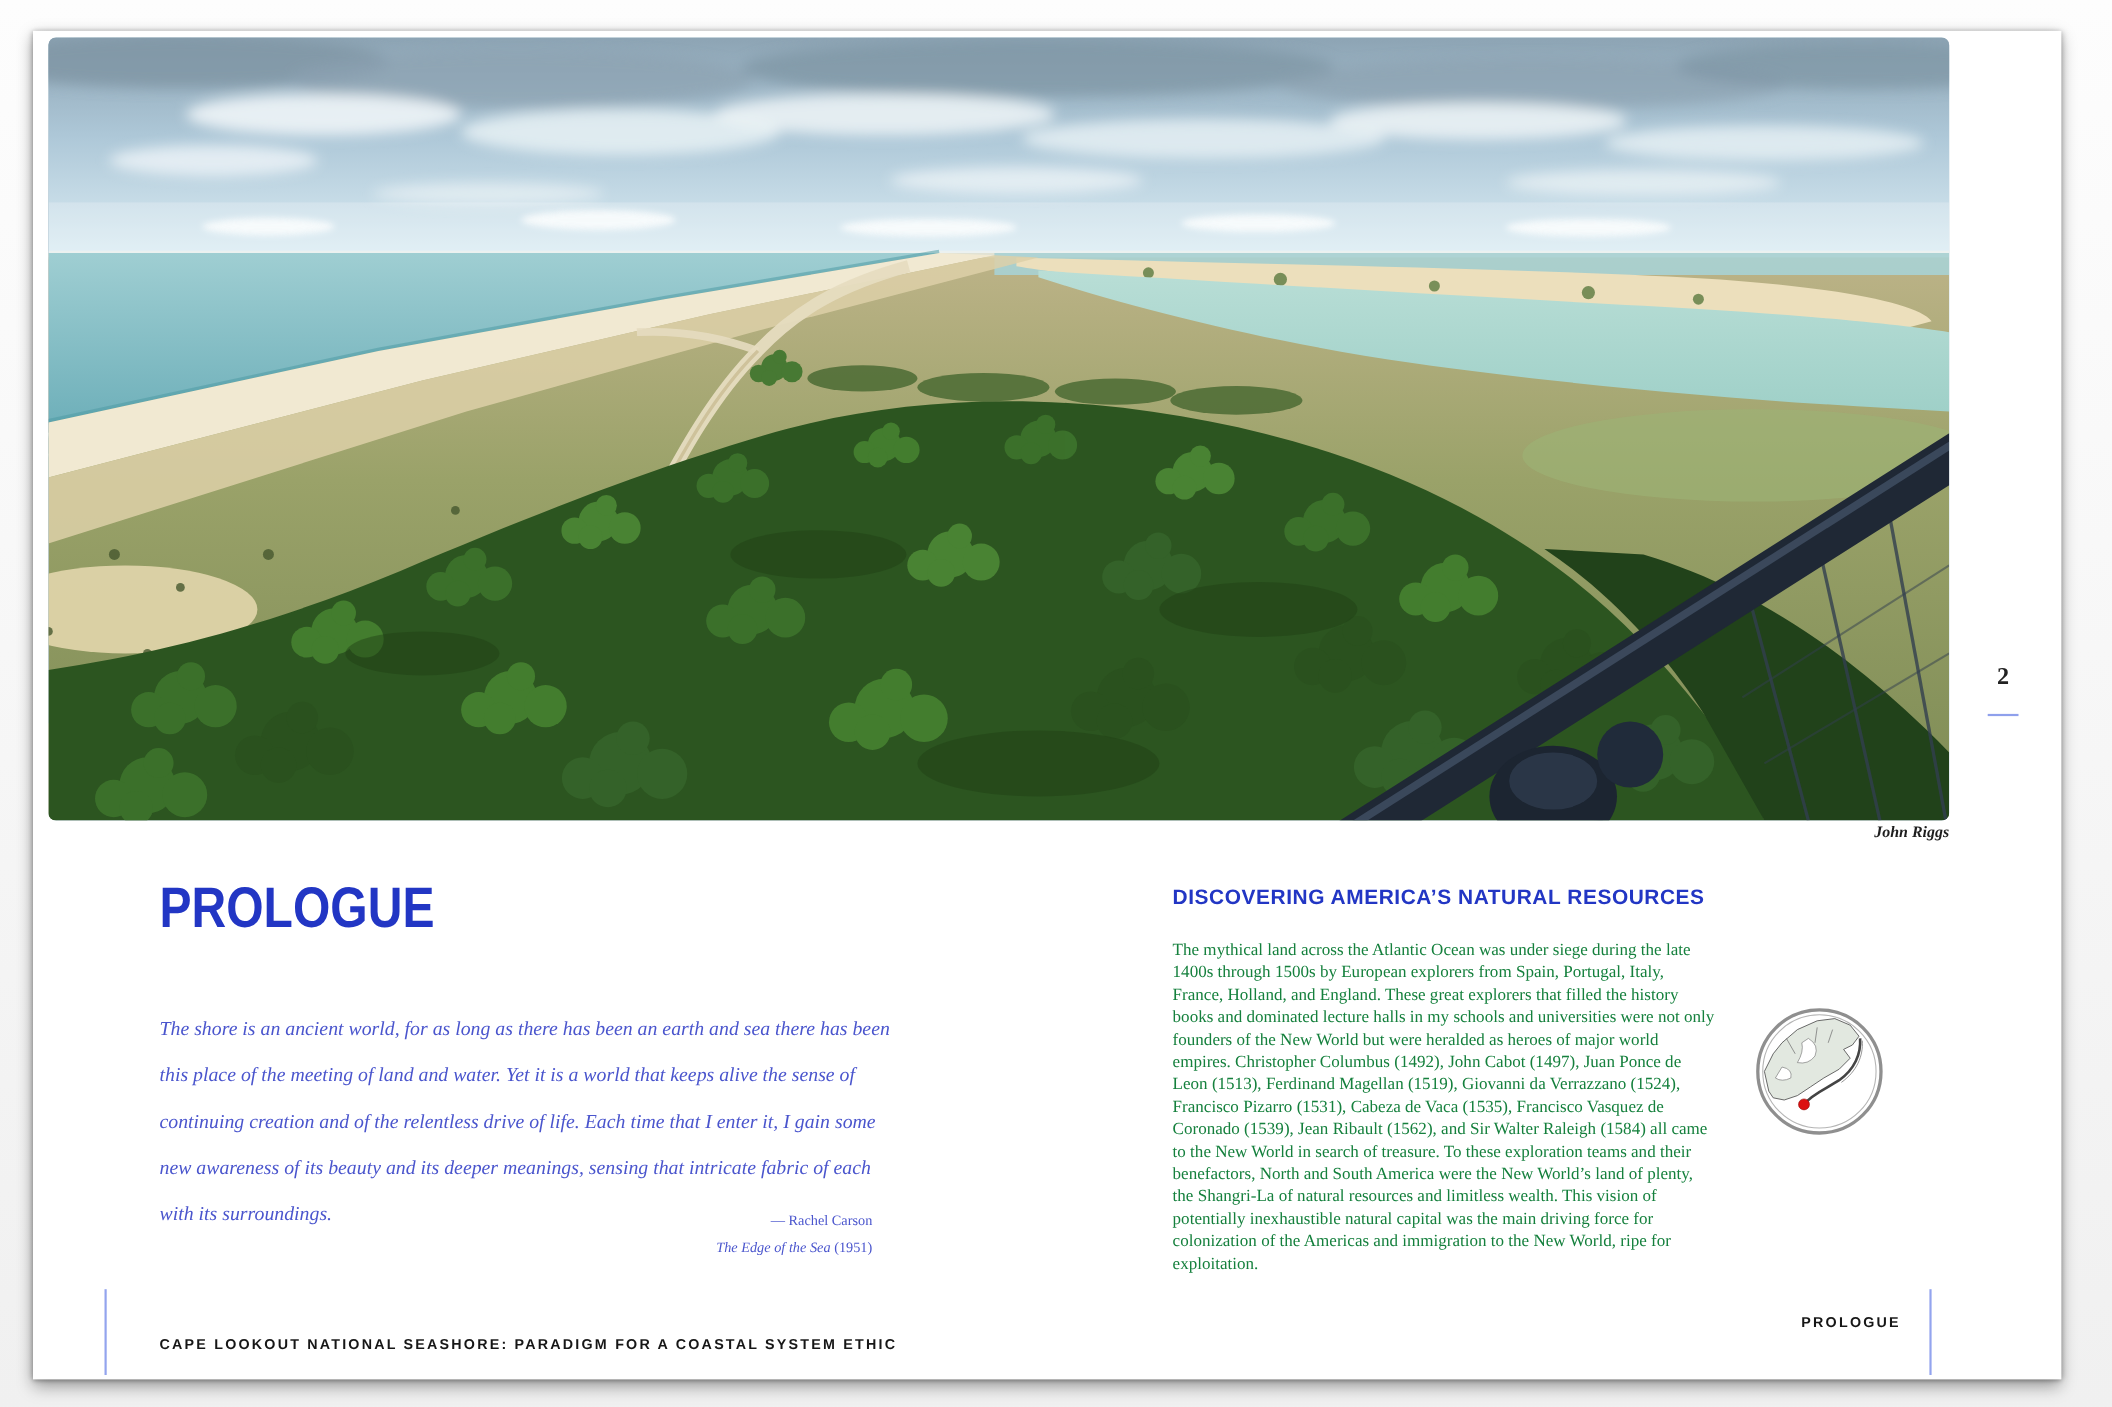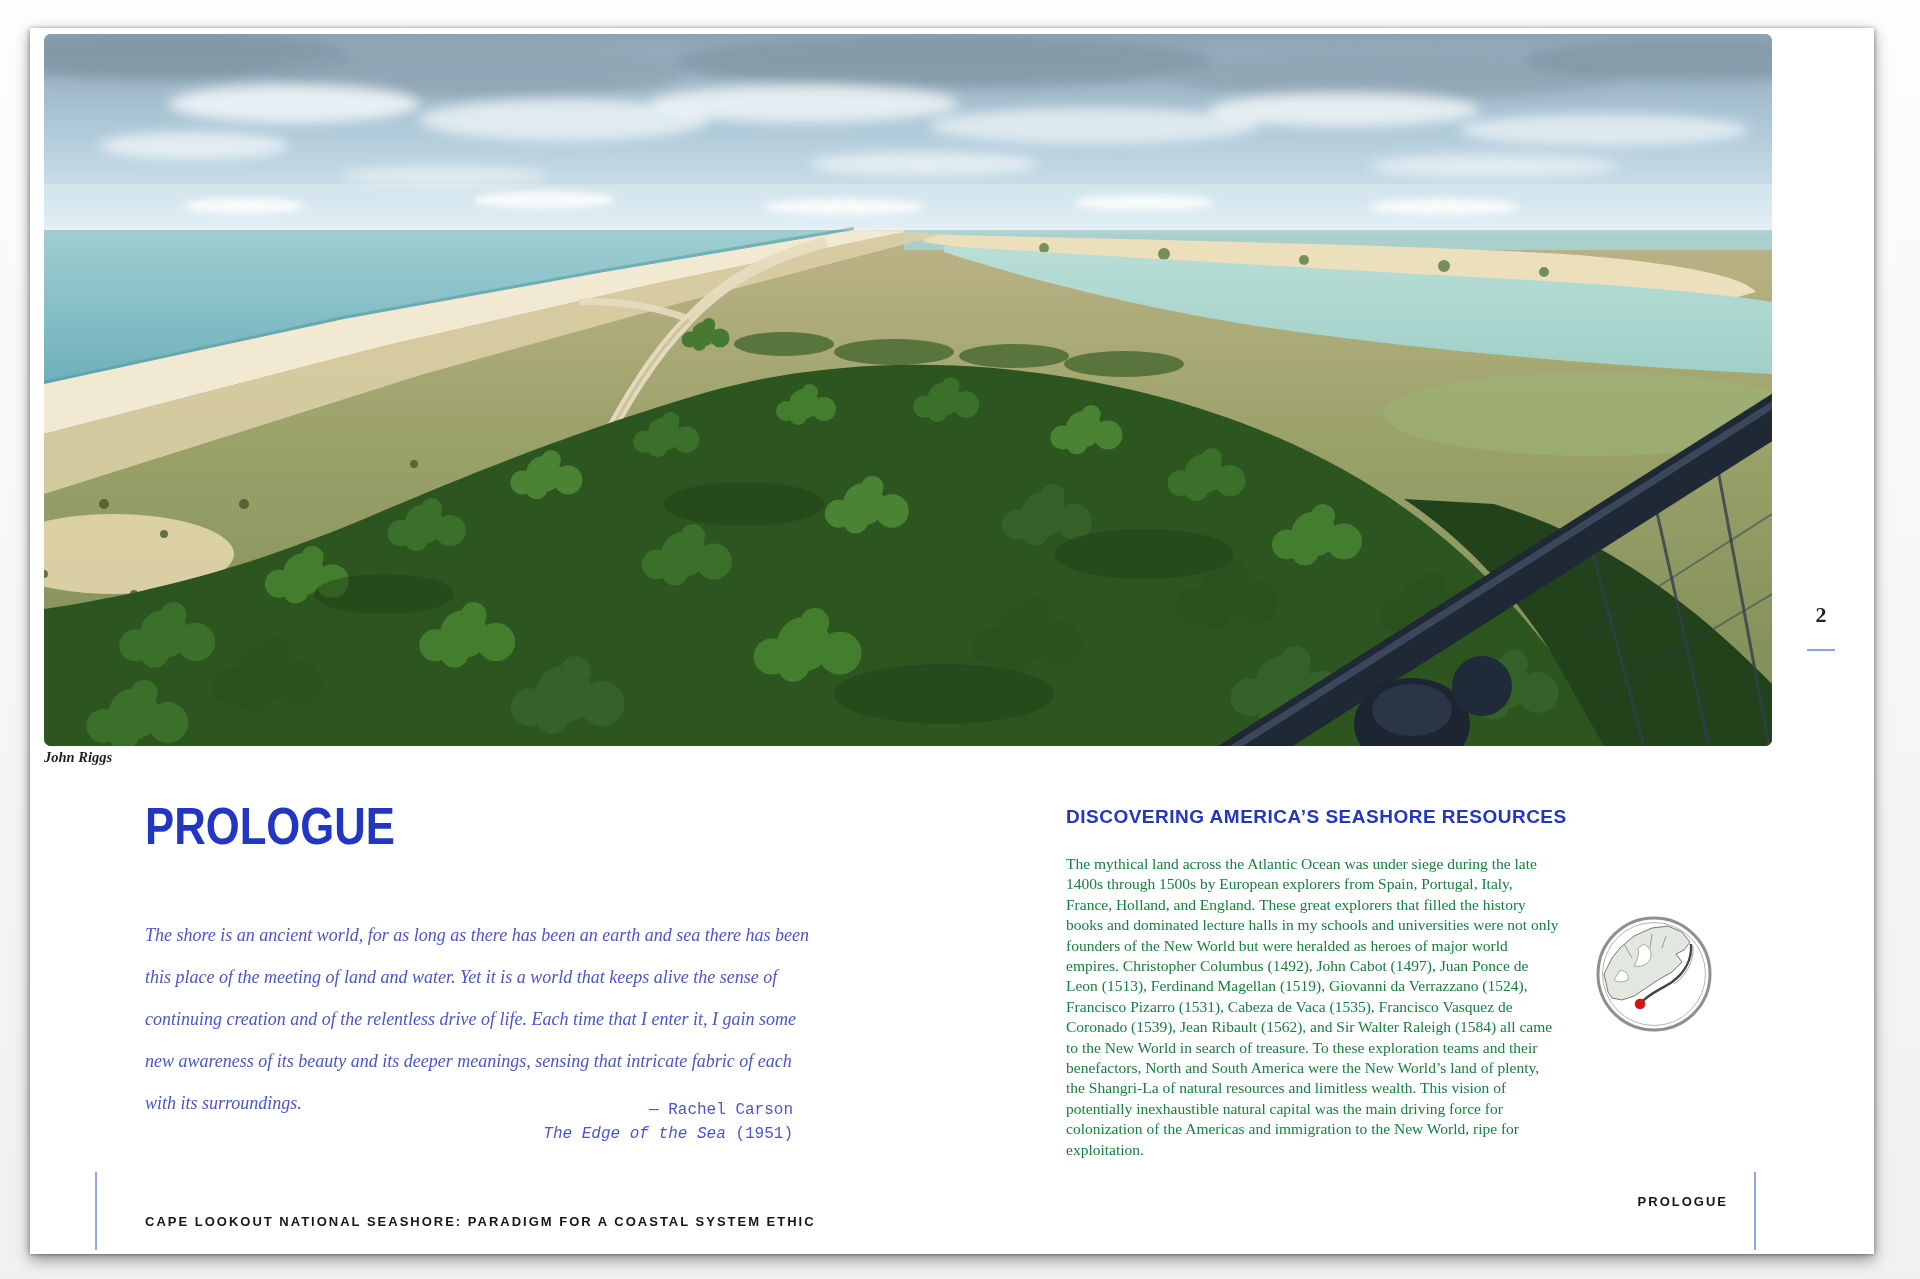--- a/index.html
+++ b/index.html
@@ -1,31 +1,31 @@
 <!DOCTYPE html>
 <html><head>
 <meta charset="utf-8">
 <style>
   html,body{margin:0;padding:0;width:1920px;height:1279px;overflow:hidden;
     background:linear-gradient(#fdfdfd,#f0f0f0);font-family:"Liberation Sans",sans-serif;}
   .page{position:absolute;left:30px;top:28px;width:1844px;height:1226px;background:#ffffff;
     box-shadow:0 6px 14px rgba(0,0,0,.38),0 1px 4px rgba(0,0,0,.22),2px 0 5px rgba(0,0,0,.10),-2px 0 5px rgba(0,0,0,.10);}
   .photo{position:absolute;left:14px;top:6px;width:1728px;height:712px;border-radius:7px;overflow:hidden;background:#9db8c6;}
   .photo svg{display:block;}
-  .photo-credit{position:absolute;left:14px;top:721px;width:1728px;
+  .photo-credit{position:absolute;left:14px;top:721px;width:1728px;text-align:right;
     font-family:"Liberation Serif",serif;font-style:italic;font-weight:bold;font-size:14.5px;color:#1e1e1e;}
   .page-number{position:absolute;left:1774px;top:574px;width:34px;text-align:center;
     font-family:"Liberation Serif",serif;font-weight:bold;font-size:22px;color:#222;}
   .page-number-rule{position:absolute;left:1777px;top:621px;width:28px;height:2px;background:#8fa0ec;}
   .title{position:absolute;left:115px;top:768px;font-size:52px;font-weight:bold;color:#2236c4;
     letter-spacing:0px;transform:scaleX(.84);transform-origin:0 0;white-space:nowrap;}
   .quote{position:absolute;left:115px;top:886px;width:665px;font-family:"Liberation Serif",serif;
     font-style:italic;font-size:18px;line-height:42px;color:#4a55cd;}
   .attribution{position:absolute;left:115px;top:1070px;width:648px;text-align:right;
-    font-family:Liberation Mono, monospace;font-size:16px;line-height:24px;color:#4a55cd;}
+    font-family:Liberation Serif, serif;font-size:13px;line-height:24px;color:#4a55cd;}
   .attribution .work{font-style:italic;text-align:center;}
   .section-heading{position:absolute;left:1036px;top:778px;width:520px;font-size:19px;font-weight:bold;
     letter-spacing:.5px;color:#2236c4;white-space:nowrap;}
   .body-text{position:absolute;left:1036px;top:826px;width:494px;font-family:"Liberation Serif",serif;
     font-size:15.5px;line-height:20.4px;color:#15803d;}
   .map-inset{position:absolute;left:1562px;top:884px;width:124px;height:124px;}
   .footer-rule{position:absolute;width:2px;height:78px;top:1144px;background:#93a4ee;}
   .footer-rule.left{left:65px;} .footer-rule.right{left:1724px;}
   .footer-label{position:absolute;top:1166px;font-size:13px;font-weight:bold;letter-spacing:2px;color:#161616;white-space:nowrap;}
   .footer-label.left{left:115px;margin-top:20px;} .footer-label.right{right:146px;}
@@ -216,21 +216,21 @@
   <div class="page-number">2</div>
   <div class="page-number-rule"></div>
 
   <div class="title">PROLOGUE</div>
   <div class="quote">The shore is an ancient world, for as long as there has been an earth and sea there has been this place of the meeting of land and water. Yet it is a world that keeps alive the sense of continuing creation and of the relentless drive of life. Each time that I enter it, I gain some new awareness of its beauty and its deeper meanings, sensing that intricate fabric of each with its surroundings.</div>
   <div class="attribution">
     <span>— Rachel Carson</span><br>
     <span class="work">The Edge of the Sea</span><span> (1951)</span>
   </div>
 
-  <div class="section-heading">DISCOVERING AMERICA’S SEASHORE RESOURCES</div>
+  <div class="section-heading">DISCOVERING AMERICA’S NATURAL RESOURCES</div>
   <div class="body-text">The mythical land across the Atlantic Ocean was under siege during the late 1400s through 1500s by European explorers from Spain, Portugal, Italy, France, Holland, and England. These great explorers that filled the history books and dominated lecture halls in my schools and universities were not only founders of the New World but were heralded as heroes of major world empires. Christopher Columbus (1492), John Cabot (1497), Juan Ponce de Leon (1513), Ferdinand Magellan (1519), Giovanni da Verrazzano (1524), Francisco Pizarro (1531), Cabeza de Vaca (1535), Francisco Vasquez de Coronado (1539), Jean Ribault (1562), and Sir Walter Raleigh (1584) all came to the New World in search of treasure. To these exploration teams and their benefactors, North and South America were the New World’s land of plenty, the Shangri-La of natural resources and limitless wealth. This vision of potentially inexhaustible natural capital was the main driving force for colonization of the Americas and immigration to the New World, ripe for exploitation.</div>
 
   <div class="map-inset">
     <svg viewBox="0 0 124 124" width="124" height="124">
       <defs>
           <clipPath id="mapclip">
             <circle cx="62" cy="62" r="51"></circle>
           </clipPath>
         </defs>
       <circle cx="62" cy="62" r="56" fill="#ffffff" stroke="#8f8f8f" stroke-width="3"></circle>

